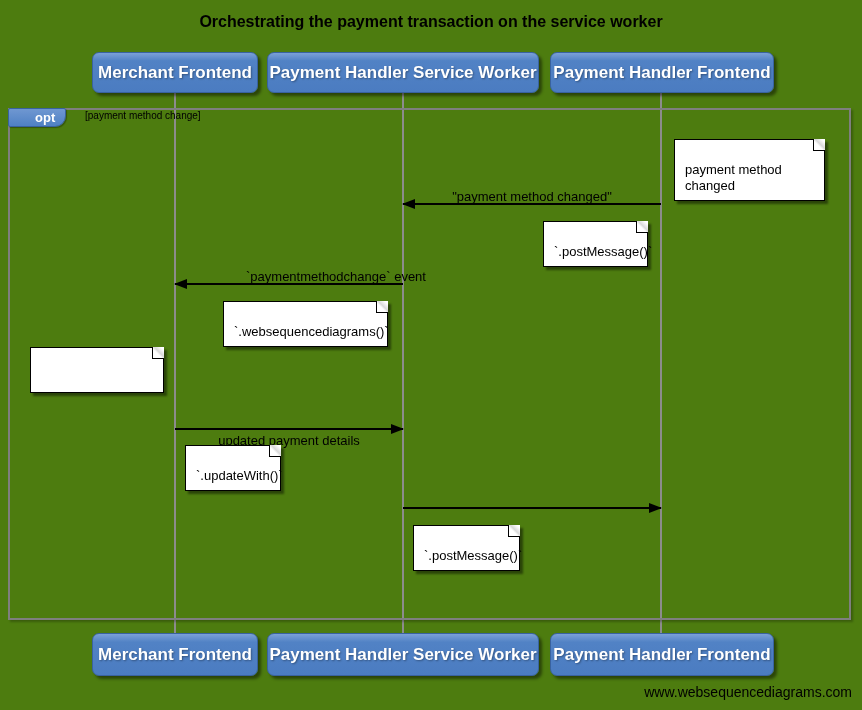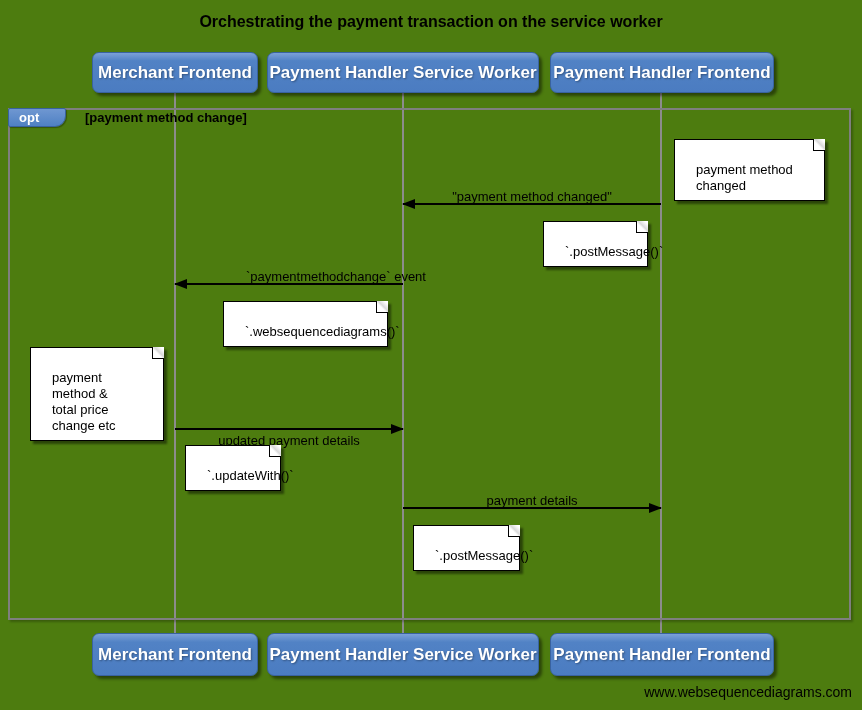--- a/index.html
+++ b/index.html
@@ -16,27 +16,27 @@
          text-shadow:1px 1px 2px rgba(0,0,0,0.35);box-sizing:border-box;}
 
   .lifeline{position:absolute;width:2px;background:#8c8c8c;}
 
   .frame{position:absolute;border:2px solid #7f7f7f;box-sizing:border-box;
          box-shadow:2px 2px 2px rgba(0,0,0,0.25);}
 
   .frame-tab{position:absolute;background:linear-gradient(180deg,#6f97d1,#4f81c4);
          border:1px solid #39629f;border-radius:2px 2px 11px 2px;color:#fff;
          font-weight:bold;font-size:13px;display:flex;align-items:center;
-         padding-left:10px;box-sizing:border-box;box-shadow:1px 1px 1px rgba(0,0,0,0.3);}
+         padding-left:26px;box-sizing:border-box;box-shadow:1px 1px 1px rgba(0,0,0,0.3);}
 
-  .frame-cond{position:absolute;font-weight:bold;font-size:13px;}
+  .frame-cond{position:absolute;font-weight:normal;font-size:10px;}
 
   .note{position:absolute;background:#fff;border:1px solid #000;
         box-shadow:3px 3px 2px rgba(0,0,0,0.45);font-size:13px;line-height:16px;
-        padding:6px 21px;box-sizing:border-box;white-space:pre-line;}
+        padding:6px 10px;box-sizing:border-box;white-space:pre-line;}
   .fold{position:absolute;top:-1px;right:-1px;width:12px;height:12px;box-sizing:border-box;
         background:linear-gradient(to bottom left,#fff 15%,#d9d9d9 45%,#fff 60%);
         border-left:1px solid #000;border-bottom:1px solid #000;}
 
   .msg-line{position:absolute;height:2px;background:#000;}
   .head-left{position:absolute;left:-1px;top:-4px;width:0;height:0;
         border-top:5px solid transparent;border-bottom:5px solid transparent;
         border-right:13px solid #000;}
   .head-right{position:absolute;right:-1px;top:-4px;width:0;height:0;
         border-top:5px solid transparent;border-bottom:5px solid transparent;
@@ -88,34 +88,32 @@
   <div class="msg-label" style="left:175px;top:269px;width:228px;margin-left:47px;">`paymentmethodchange` event</div>
   <div class="msg-line" style="left:175px;top:283px;width:228px;">
     <span class="head-left"></span>
   </div>
 
   <div class="note" style="left:223px;top:301px;width:165px;">
     <span class="fold"></span><span>`.websequencediagrams()`</span>
   </div>
 
   <div class="note" style="left:30px;top:347px;width:134px;">
-    <span class="fold"></span><span>payment method &amp;
-total price change etc</span>
+    <span class="fold"></span>
   </div>
 
   <div class="msg-label" style="left:175px;top:414px;width:228px;margin-top:19px;">updated payment details</div>
   <div class="msg-line" style="left:175px;top:428px;width:228px;">
     <span class="head-right"></span>
   </div>
 
   <div class="note" style="left:185px;top:445px;width:96px;">
     <span class="fold"></span><span>`.updateWith()`</span>
   </div>
 
-  <div class="msg-label" style="left:403px;top:493px;width:258px;">payment details</div>
   <div class="msg-line" style="left:403px;top:507px;width:258px;">
     <span class="head-right"></span>
   </div>
 
   <div class="note" style="left:413px;top:525px;width:107px;">
     <span class="fold"></span><span>`.postMessage()`</span>
   </div>
 
 
   <div class="actor" style="left:92px;top:633px;width:166px;height:43px;">

